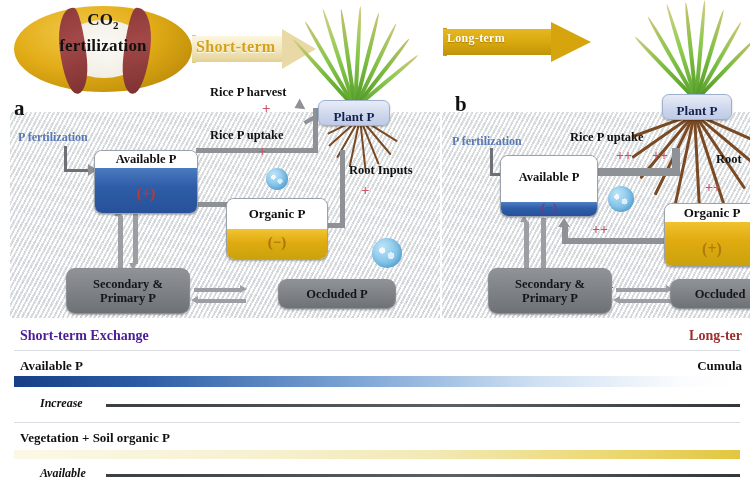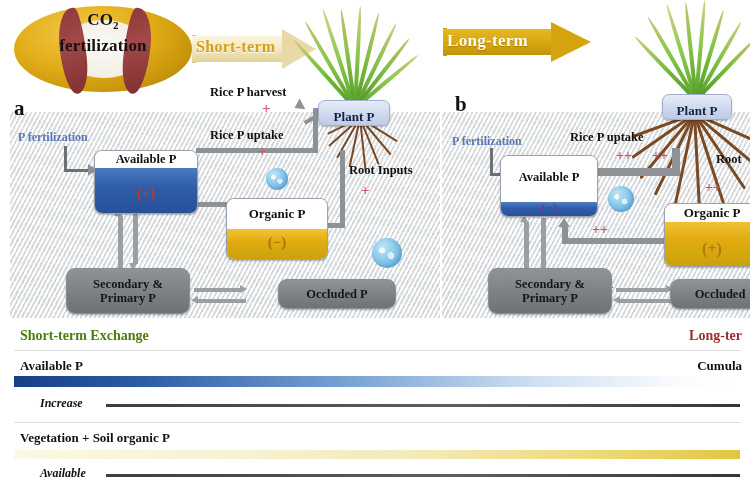--- a/index.html
+++ b/index.html
@@ -74,21 +74,21 @@
   .arrow-short { left: 192px; top: 29px; width: 124px; }
   .arrow-short .body { width: 92px; background: linear-gradient(#fcf6e0, #f2e6bd 55%, #e3d194); }
   .arrow-short .head { left: 90px; border-left: 34px solid #e8d9a6; }
   .arrow-short .bar { background: #d9c77f; }
   .arrow-short .lbl { color: #d5a01a; text-shadow: 0 1px 0 #fffdf2; }
   
   .arrow-long { left: 443px; top: 22px; width: 148px; }
   .arrow-long .body { width: 110px; background: linear-gradient(#e5b722, #d8a70e 55%, #c0930a); }
   .arrow-long .head { left: 108px; border-left: 40px solid #d6a50e; }
   .arrow-long .bar { background: #c99c10; }
-  .arrow-long .lbl { color: #fffdf6; font-size: 17px; text-shadow: 0 1px 1px rgba(120,85,0,.5); }
+  .arrow-long .lbl { color: #fffdf6; font-size: 12px; text-shadow: 0 1px 1px rgba(120,85,0,.5); }
 
   
   .panel-letter {
     position: absolute; font-weight: bold; font-size: 21px; color: #111;
     font-family: "Liberation Serif", serif;
   }
 
   
   .plant { position: absolute; }
   .blade {
@@ -174,21 +174,21 @@
     content: ""; position: absolute; left: 22%; top: 26%;
     width: 56%; height: 50%;
     background:
       radial-gradient(circle at 20% 30%, rgba(255,255,255,.85) 0 18%, transparent 19%),
       radial-gradient(circle at 75% 65%, rgba(255,255,255,.7) 0 22%, transparent 23%);
   }
 
   
   .legend { position: absolute; left: 0; top: 318px; width: 750px; height: 182px; background: #fff; }
   .legend-hdr { position: absolute; font-weight: bold; font-size: 14px; }
-  .hdr-left { left: 20px; top: 10px; color: #4d7c0f; }
+  .hdr-left { left: 20px; top: 10px; color: #4c1d95; }
   .hdr-right { right: 8px; top: 10px; color: #9e2d2d; }
   .legend-rule { position: absolute; left: 14px; width: 726px; height: 1px; background: #d9dde1; }
 
   .legend-row-title { position: absolute; font-weight: bold; font-size: 13px; color: #111; }
   .legend-ital { position: absolute; font-style: italic; font-weight: bold; font-size: 12px; color: #111; }
 
   .grad-bar { position: absolute; height: 11px; }
   .grad-blue { background: linear-gradient(to right, #173f86 0%, #2d5da6 18%, #7fa7d6 48%, #cfe0f2 72%, #fbfcfe 92%, #ffffff 100%); }
   .grad-yellow { background: linear-gradient(to right, #fbf8e6 0%, #f7f2d4 30%, #f2e9b4 58%, #ecd873 82%, #e2c63f 100%); }
   .axis-line { position: absolute; height: 2.5px; background: linear-gradient(to right, #3b3f44, #5b6065 55%, #33373c); }

